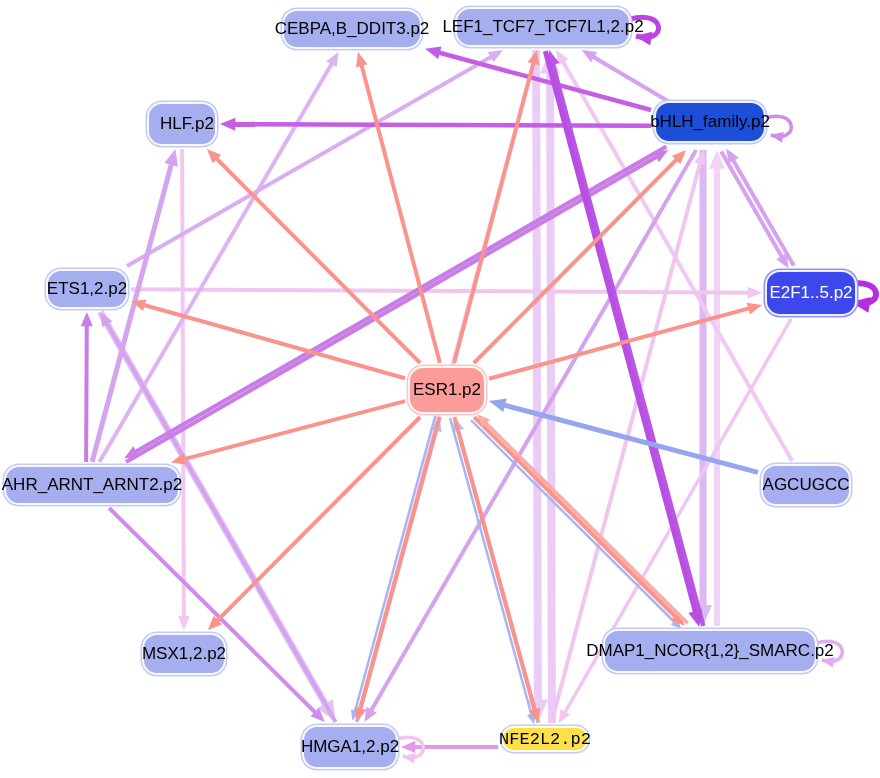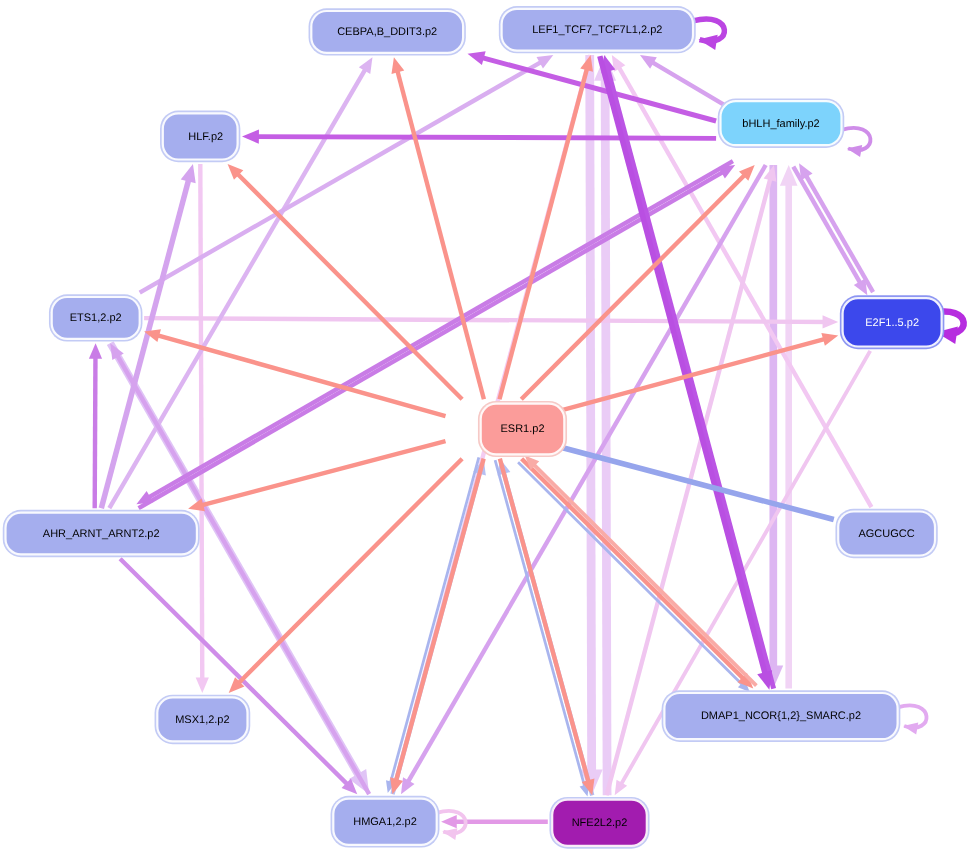--- a/index.html
+++ b/index.html
@@ -1,20 +1,20 @@
 <!DOCTYPE html>
 <html><head>
 <meta charset="utf-8">
 <style>
   html,body{margin:0;padding:0;background:#ffffff;}
   #stage{position:relative;width:880px;height:778px;background:#ffffff;overflow:hidden;
          font-family:"Liberation Sans","DejaVu Sans",sans-serif;}
   #graph-svg{position:absolute;left:0;top:0;}
   .node{position:absolute;display:flex;align-items:center;justify-content:center;
-        border-radius:15px;font-size:10px;color:#000;white-space:nowrap;
+        border-radius:15px;font-size:17px;color:#000;white-space:nowrap;
         border:2px solid rgba(255,255,255,.92);cursor:pointer;box-sizing:border-box;}
 </style>
 </head>
 <body>
 
 <div id="stage">
   <svg id="graph-svg" width="880" height="778" viewBox="0 0 880 778">
       <path d="M536.1,50.0 L537.9,710.1" fill="none" stroke="#eaccf6" stroke-width="8"></path>
       <polygon points="537.9,723.0 527.9,699.6 547.9,699.6" fill="#eaccf6"></polygon>
       <path d="M551.9,723.0 L550.1,62.9" fill="none" stroke="#eaccf6" stroke-width="8"></path>
@@ -115,24 +115,24 @@
       <polygon points="770.0,135.0 783.8,131.9 781.9,142.7" fill="#cf8de9"></polygon>
       <path d="M816,643 C850,633 850,669 822,660" fill="none" stroke="#e2aaf0" stroke-width="3.5"></path>
       <polygon points="821.0,660.0 834.8,656.9 832.9,667.7" fill="#e2aaf0"></polygon>
       <path d="M397,739 C431,729 431,765 403,756" fill="none" stroke="#f2c4ee" stroke-width="3.5"></path>
       <polygon points="402.0,756.0 415.8,752.9 413.9,763.7" fill="#f2c4ee"></polygon>
     </svg>
   <div id="nodes-layer">
       <div class="node" style="left: 282px; top: 9px; width: 140px; height: 40px; background: rgb(165, 174, 238); color: rgb(0, 0, 0); box-shadow: rgb(195, 203, 245) 0px 0px 0px 1.5px;">CEBPA,B_DDIT3.p2</div>
       <div class="node" style="left: 455px; top: 7px; width: 176px; height: 40px; background: rgb(165, 174, 238); color: rgb(0, 0, 0); box-shadow: rgb(195, 203, 245) 0px 0px 0px 1.5px;">LEF1_TCF7_TCF7L1,2.p2</div>
       <div class="node" style="left: 147px; top: 102px; width: 70px; height: 44px; background: rgb(165, 174, 238); color: rgb(0, 0, 0); box-shadow: rgb(195, 203, 245) 0px 0px 0px 1.5px; padding-left: 10px;">HLF.p2</div>
-      <div class="node" style="left: 654px; top: 91px; width: 112px; height: 42px; background: #7dd3fc; color: rgb(0, 0, 0); box-shadow: rgb(195, 203, 245) 0px 0px 0px 1.5px;">bHLH_family.p2</div>
+      <div class="node" style="left: 654px; top: 101px; width: 112px; height: 42px; background: #1d4ed8; color: rgb(0, 0, 0); box-shadow: rgb(195, 203, 245) 0px 0px 0px 1.5px;">bHLH_family.p2</div>
       <div class="node" style="left: 46px; top: 269px; width: 82px; height: 40px; background: rgb(165, 174, 238); color: rgb(0, 0, 0); box-shadow: rgb(195, 203, 245) 0px 0px 0px 1.5px;">ETS1,2.p2</div>
       <div class="node" style="left: 765px; top: 270px; width: 92px; height: 46px; background: rgb(60, 72, 236); color: rgb(255, 255, 255); box-shadow: rgb(141, 150, 242) 0px 0px 0px 1.5px;">E2F1..5.p2</div>
-      <div class="node" style="left: 408px; top: 366px; width: 78px; height: 48px; background: rgb(251, 156, 154); color: rgb(0, 0, 0); box-shadow: rgb(246, 201, 198) 0px 0px 0px 1.5px; margin-left: 28px;">ESR1.p2</div>
+      <div class="node" style="left: 408px; top: 366px; width: 78px; height: 48px; background: rgb(251, 156, 154); color: rgb(0, 0, 0); box-shadow: rgb(246, 201, 198) 0px 0px 0px 1.5px;">ESR1.p2</div>
       <div class="node" style="left: 4px; top: 465px; width: 176px; height: 40px; background: rgb(165, 174, 238); color: rgb(0, 0, 0); box-shadow: rgb(195, 203, 245) 0px 0px 0px 1.5px;">AHR_ARNT_ARNT2.p2</div>
       <div class="node" style="left: 761px; top: 464px; width: 90px; height: 42px; background: rgb(165, 174, 238); color: rgb(0, 0, 0); box-shadow: rgb(195, 203, 245) 0px 0px 0px 1.5px;">AGCUGCC</div>
       <div class="node" style="left: 142px; top: 633px; width: 84px; height: 42px; background: rgb(165, 174, 238); color: rgb(0, 0, 0); box-shadow: rgb(195, 203, 245) 0px 0px 0px 1.5px; text-align: right;">MSX1,2.p2</div>
       <div class="node" style="left: 603px; top: 629px; width: 214px; height: 44px; background: rgb(165, 174, 238); color: rgb(0, 0, 0); box-shadow: rgb(195, 203, 245) 0px 0px 0px 1.5px;">DMAP1_NCOR{1,2}_SMARC.p2</div>
       <div class="node" style="left: 302px; top: 725px; width: 96px; height: 44px; background: rgb(165, 174, 238); color: rgb(0, 0, 0); box-shadow: rgb(195, 203, 245) 0px 0px 0px 1.5px;">HMGA1,2.p2</div>
-      <div class="node" style="left: 501px; top: 726px; width: 88px; height: 44px; background: #a21caf; color: rgb(0, 0, 0); box-shadow: rgb(195, 203, 245) 0px 0px 0px 1.5px;">NFE2L2.p2</div>
+      <div class="node" style="left: 501px; top: 726px; width: 88px; height: 26px; background: #fde047; color: rgb(0, 0, 0); box-shadow: rgb(195, 203, 245) 0px 0px 0px 1.5px; font-family: Liberation Mono, monospace;">NFE2L2.p2</div>
     </div>
 </div>
 
 </body></html>

